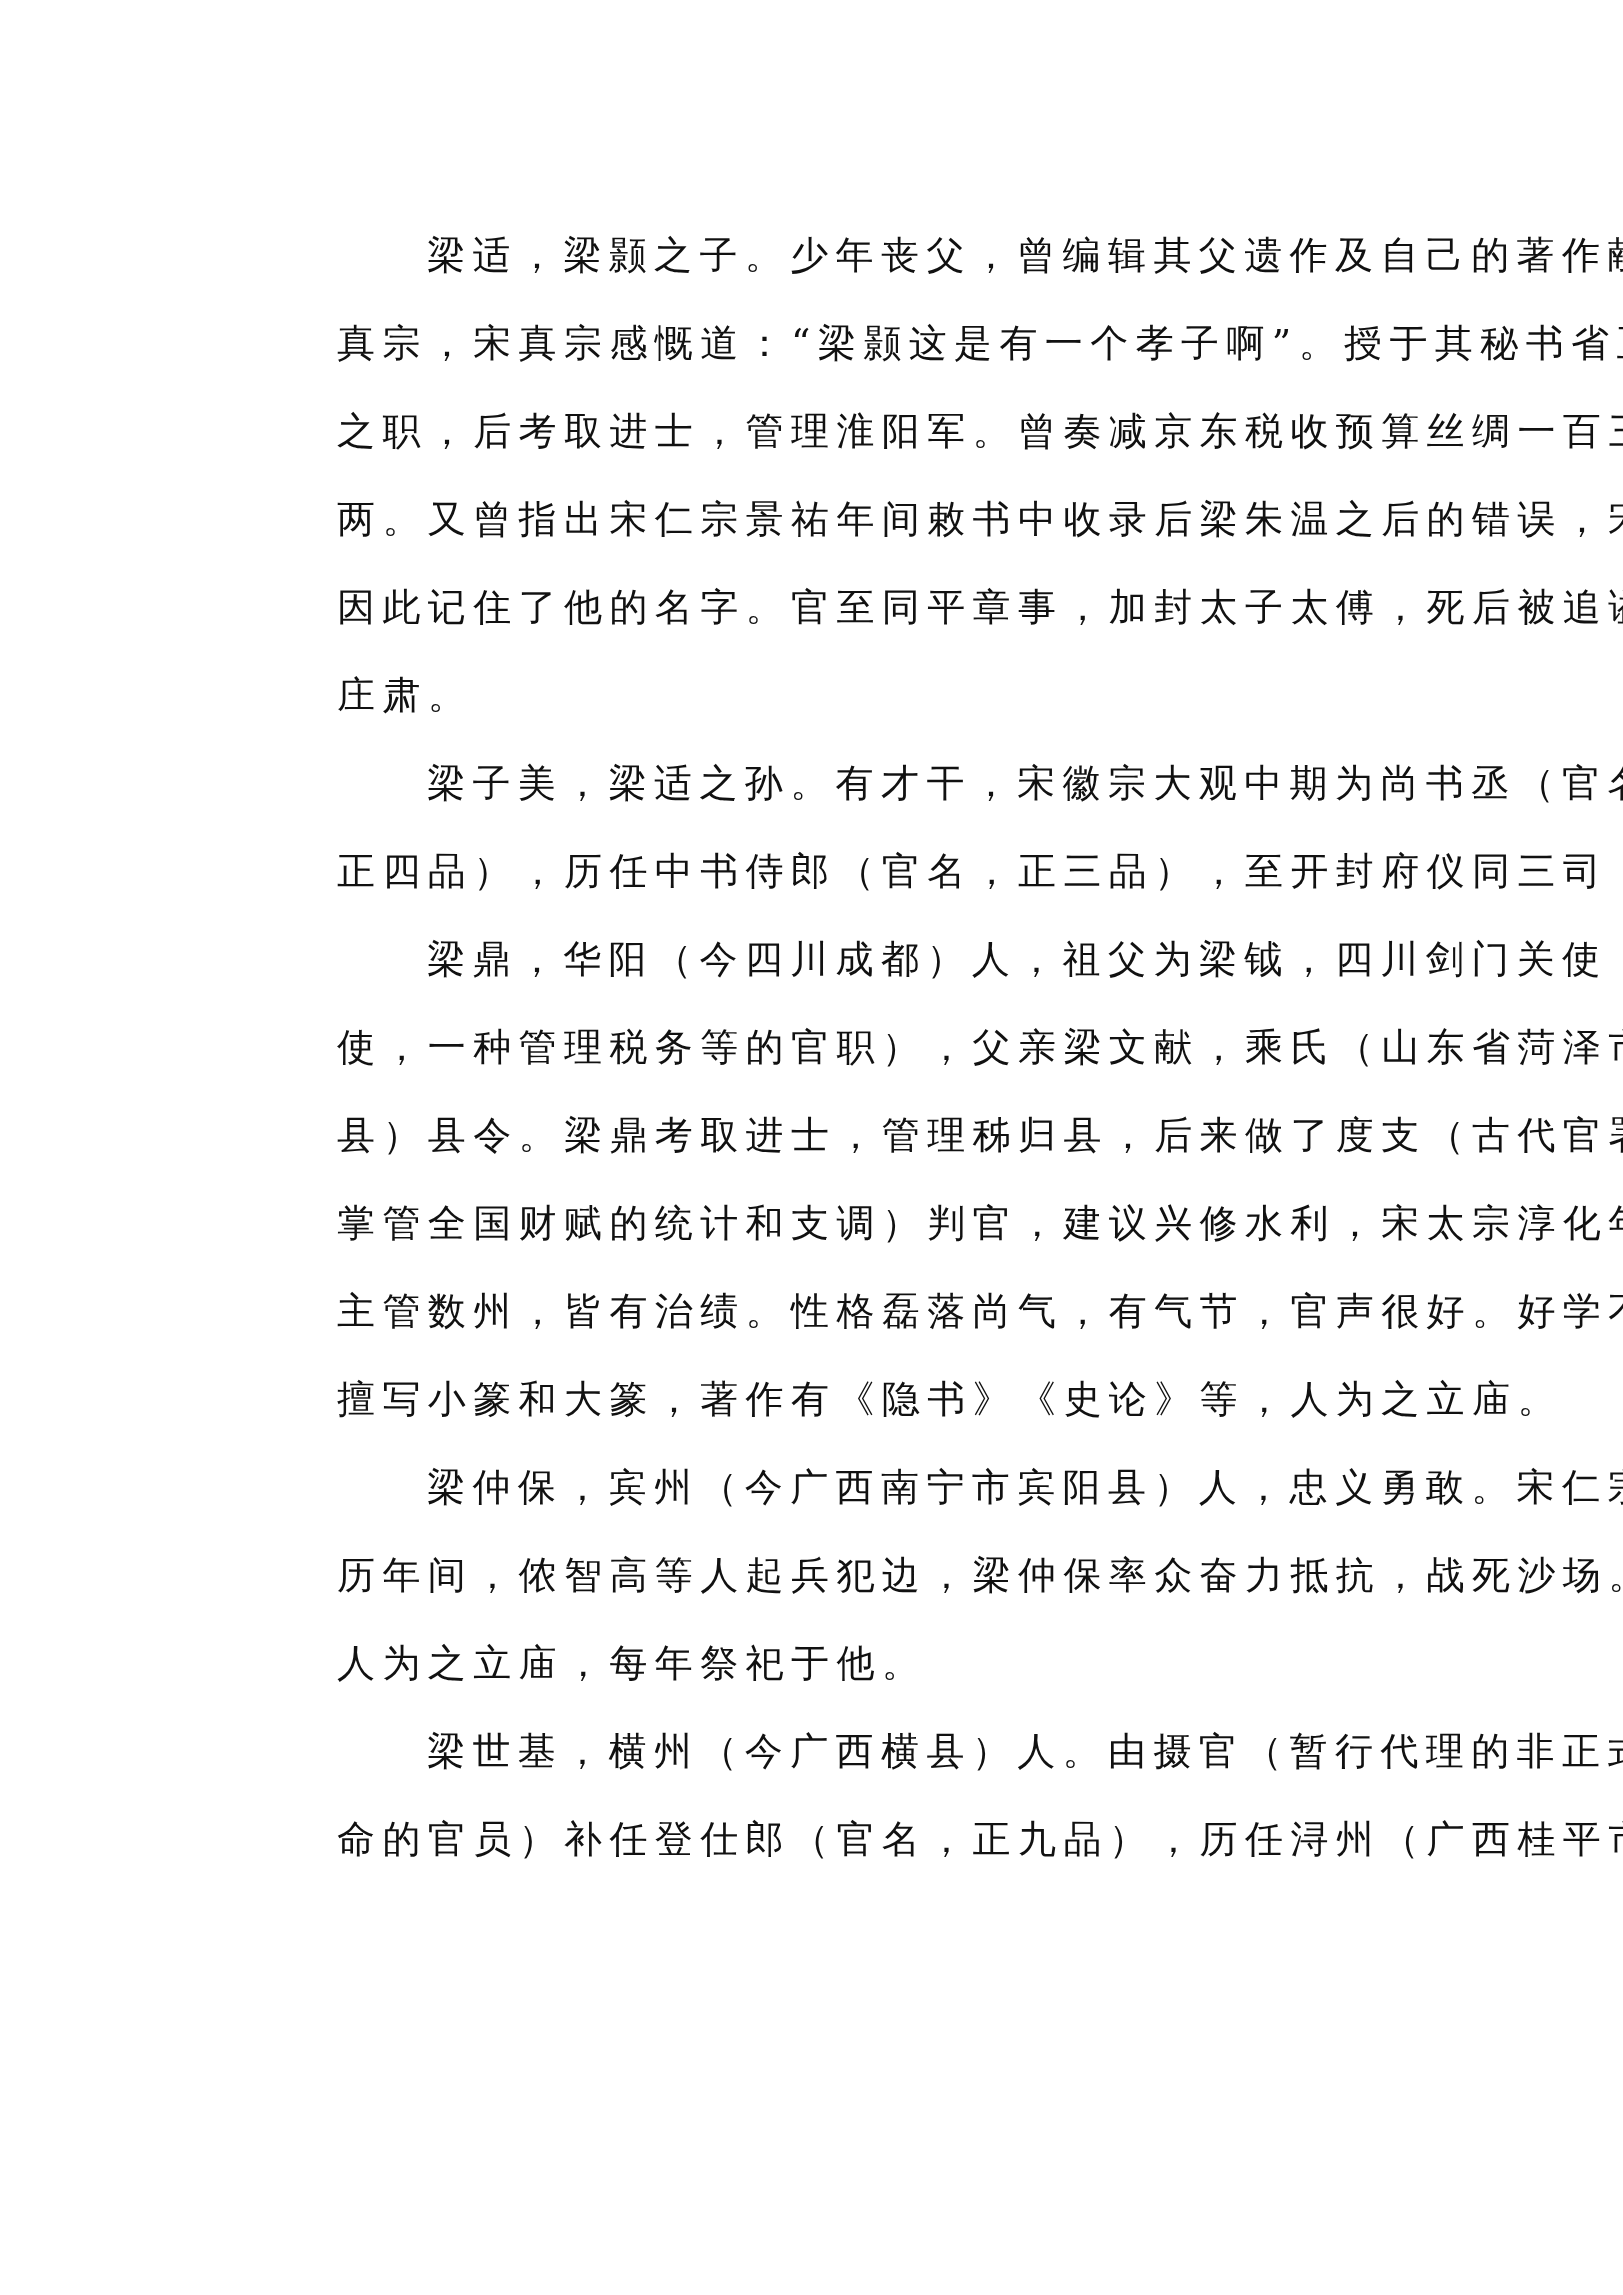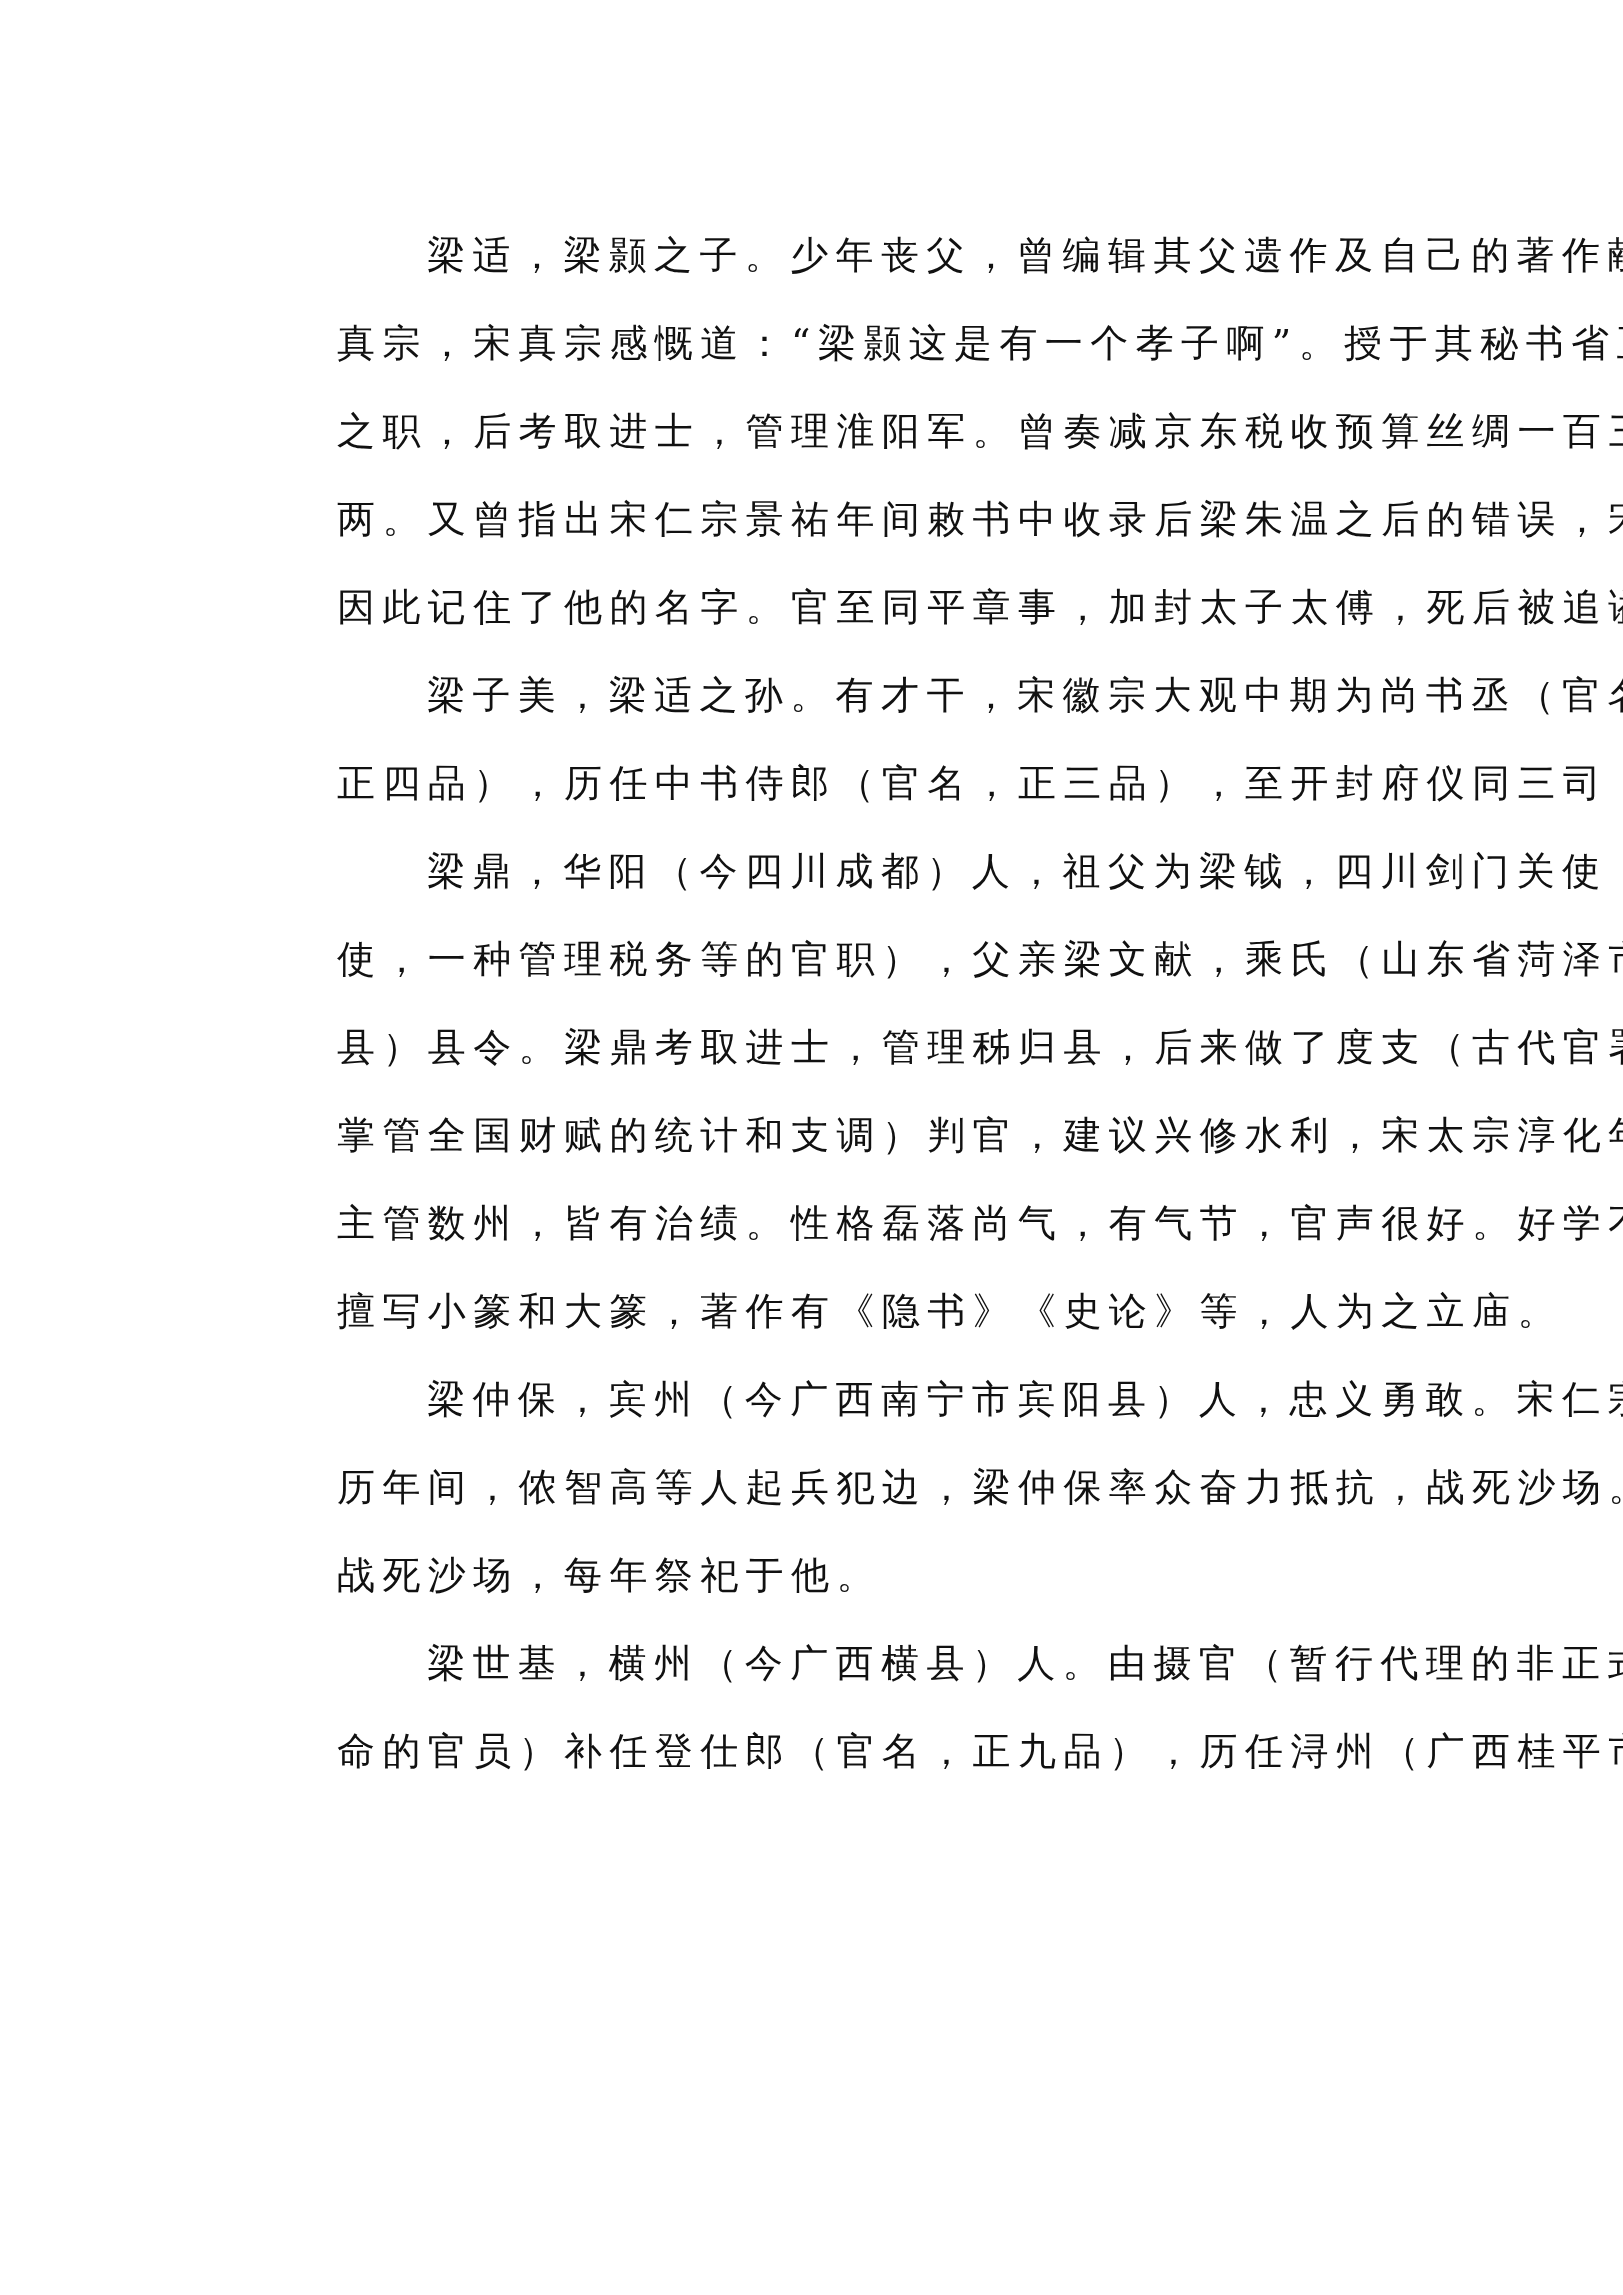--- a/index.html
+++ b/index.html
@@ -45,40 +45,41 @@
 <body>
 
 <div class="page">
 
   <div class="para">
     <span class="line first">梁适，梁颢之子。少年丧父，曾编辑其父遗作及自己的著作献给</span>
     <span class="line">真宗，宋真宗感慨道：“梁颢这是有一个孝子啊”。授于其秘书省正字</span>
     <span class="line">之职，后考取进士，管理淮阳军。曾奏减京东税收预算丝绸一百三十万</span>
     <span class="line">两。又曾指出宋仁宗景祐年间敕书中收录后梁朱温之后的错误，宋仁宗</span>
     <span class="line">因此记住了他的名字。官至同平章事，加封太子太傅，死后被追谥号：</span>
+    <span class="line">庄肃。</span>
   </div>
 
   <div class="para">
     <span class="line first">梁子美，梁适之孙。有才干，宋徽宗大观中期为尚书丞（官名，</span>
     <span class="line">正四品），历任中书侍郎（官名，正三品），至开封府仪同三司（官名，</span>
   </div>
 
   <div class="para">
     <span class="line first">梁鼎，华阳（今四川成都）人，祖父为梁钺，四川剑门关使（大</span>
     <span class="line">使，一种管理税务等的官职），父亲梁文献，乘氏（山东省菏泽市巨野</span>
     <span class="line">县）县令。梁鼎考取进士，管理秭归县，后来做了度支（古代官署名。</span>
     <span class="line">掌管全国财赋的统计和支调）判官，建议兴修水利，宋太宗淳化年间，</span>
     <span class="line">主管数州，皆有治绩。性格磊落尚气，有气节，官声很好。好学不倦，</span>
     <span class="line">擅写小篆和大篆，著作有《隐书》《史论》等，人为之立庙。</span>
   </div>
 
   <div class="para">
     <span class="line first">梁仲保，宾州（今广西南宁市宾阳县）人，忠义勇敢。宋仁宗庆</span>
     <span class="line">历年间，侬智高等人起兵犯边，梁仲保率众奋力抵抗，战死沙场。当地</span>
-    <span class="line">战死沙场，每年祭祀于他。</span>
+    <span class="line">人为之立庙，每年祭祀于他。</span>
   </div>
 
   <div class="para">
     <span class="line first">梁世基，横州（今广西横县）人。由摄官（暂行代理的非正式任</span>
     <span class="line">命的官员）补任登仕郎（官名，正九品），历任浔州（广西桂平市）司</span>
   </div>
 
 </div>
 
 

